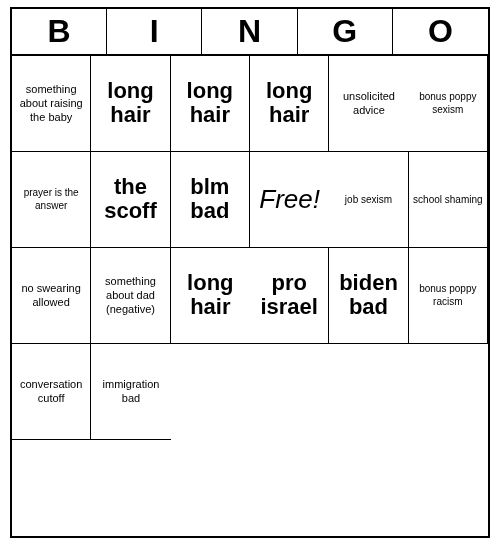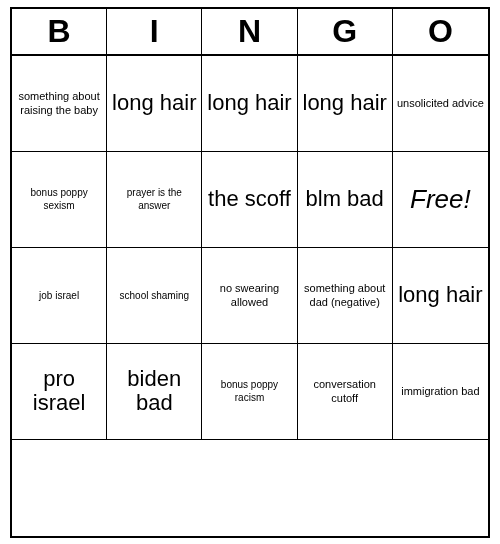--- a/index.html
+++ b/index.html
@@ -36,21 +36,21 @@
       padding: 4px 0;
       border-right: 1px solid #000;
     }
 
     .bingo-header-cell:last-child {
       border-right: none;
     }
 
     .bingo-grid {
       display: grid;
-      grid-template-columns: repeat(5, 1fr);
+      grid-template-columns: repeat(6, 1fr);
       grid-template-rows: repeat(5, 1fr);
     }
 
     .bingo-cell {
       border-right: 1px solid #000;
       border-bottom: 1px solid #000;
       display: flex;
       align-items: center;
       justify-content: center;
       text-align: center;
@@ -66,21 +66,21 @@
       border-bottom: none;
     }
 
     .bingo-cell span {
       display: block;
       width: 100%;
     }
 
     .cell-large {
       font-size: 22px;
-      font-weight: normal;
+      font-weight: bold;
       line-height: 1.1;
     }
 
     .cell-small {
       font-size: 11px;
       line-height: 1.3;
     }
 
     .cell-medium {
       font-size: 10px;
@@ -129,21 +129,21 @@
       <div class="bingo-cell">
         <span class="cell-large">the scoff</span>
       </div>
       <div class="bingo-cell">
         <span class="cell-large">blm bad</span>
       </div>
       <div class="bingo-cell">
         <span class="cell-free">Free!</span>
       </div>
       <div class="bingo-cell">
-        <span class="cell-medium">job israel</span>
+        <span class="cell-medium">job sexism</span>
       </div>
       <div class="bingo-cell">
         <span class="cell-medium">school shaming</span>
       </div>
       <div class="bingo-cell">
         <span class="cell-small">no swearing allowed</span>
       </div>
       <div class="bingo-cell">
         <span class="cell-small">something about dad (negative)</span>
       </div>

